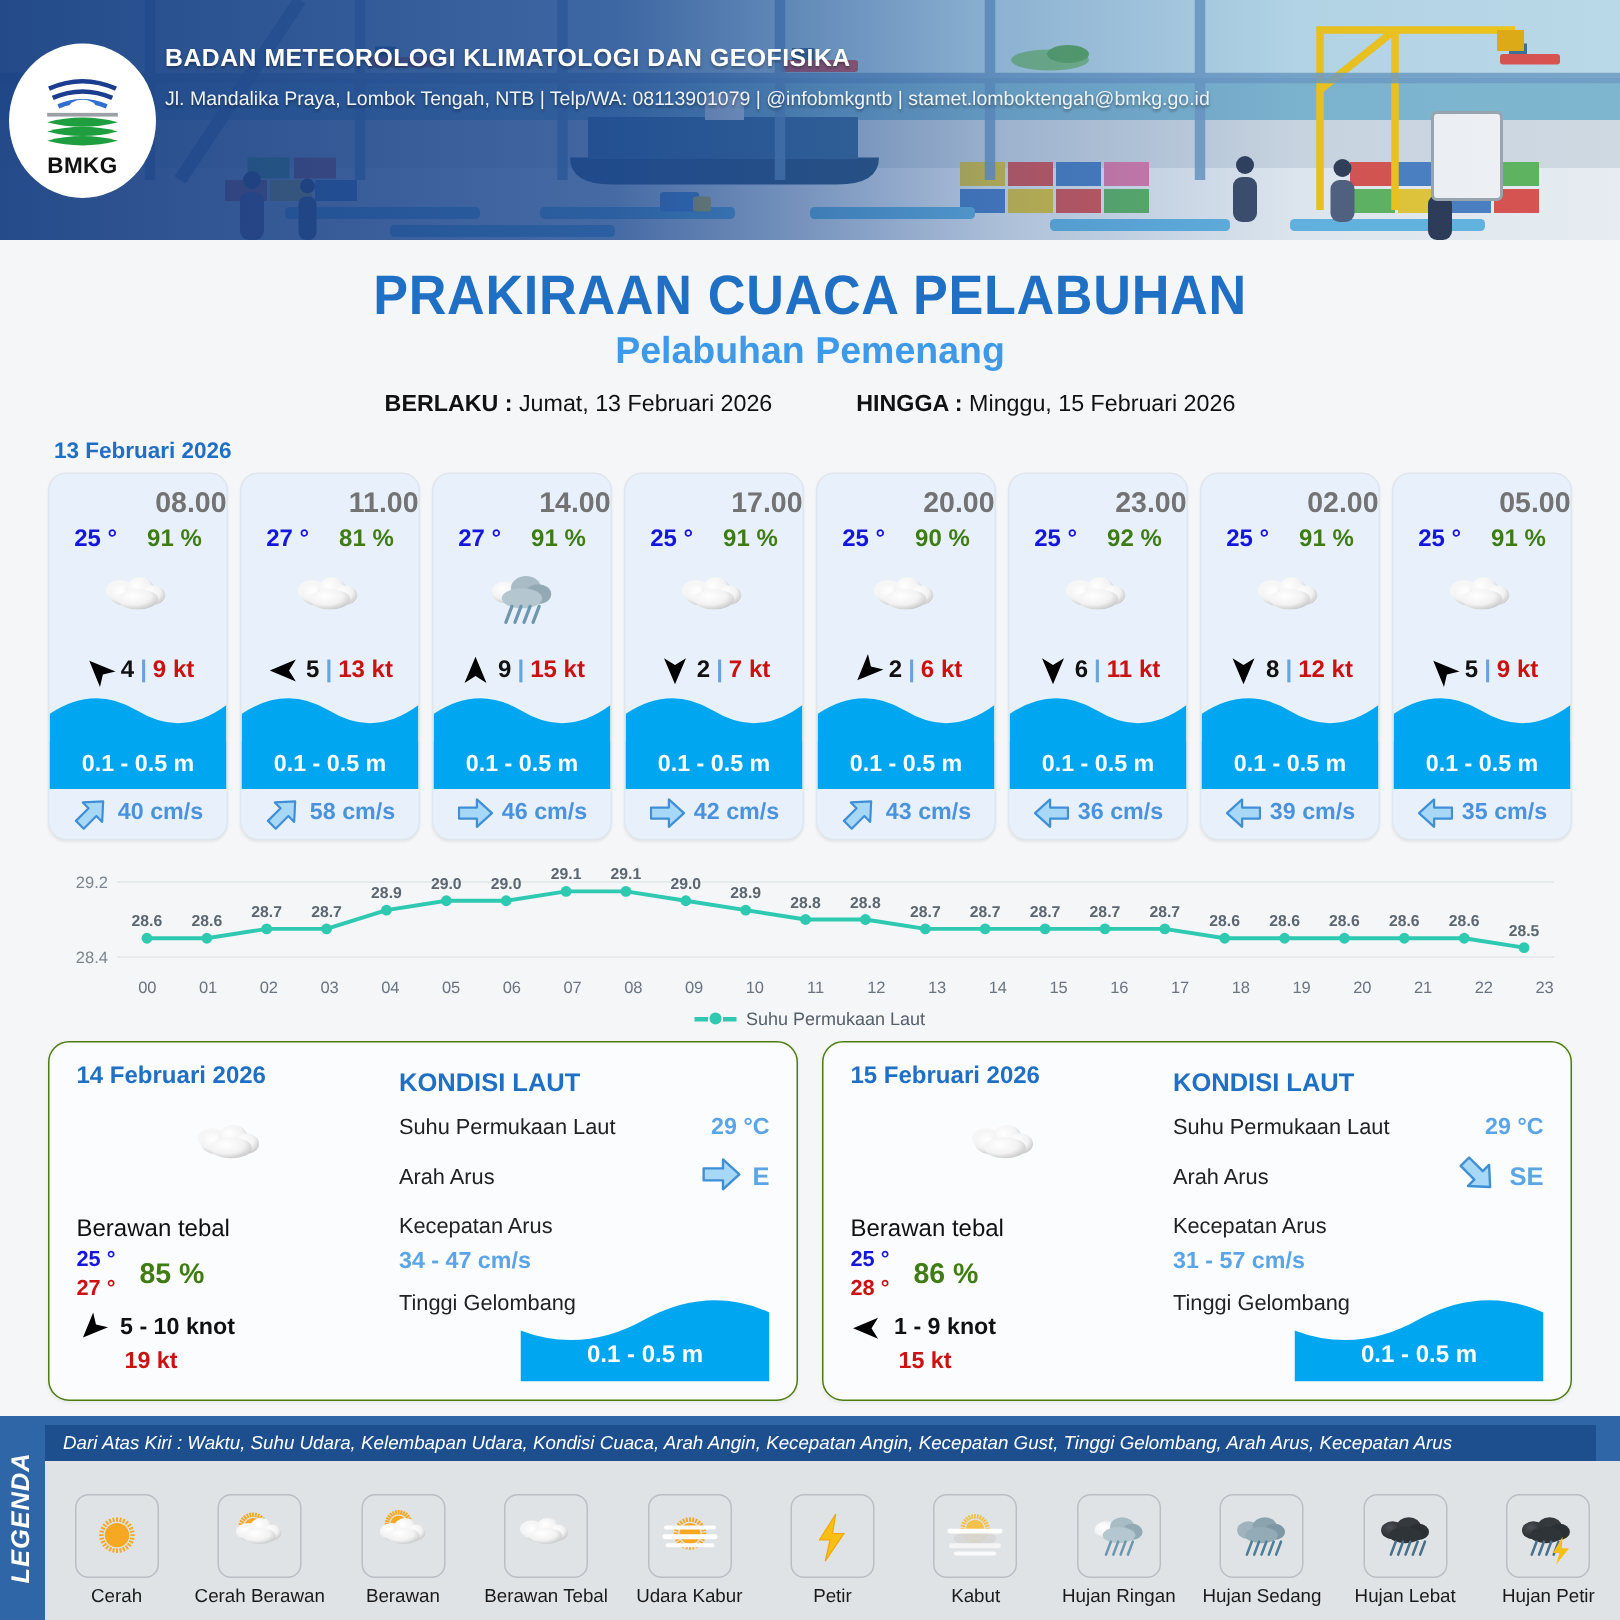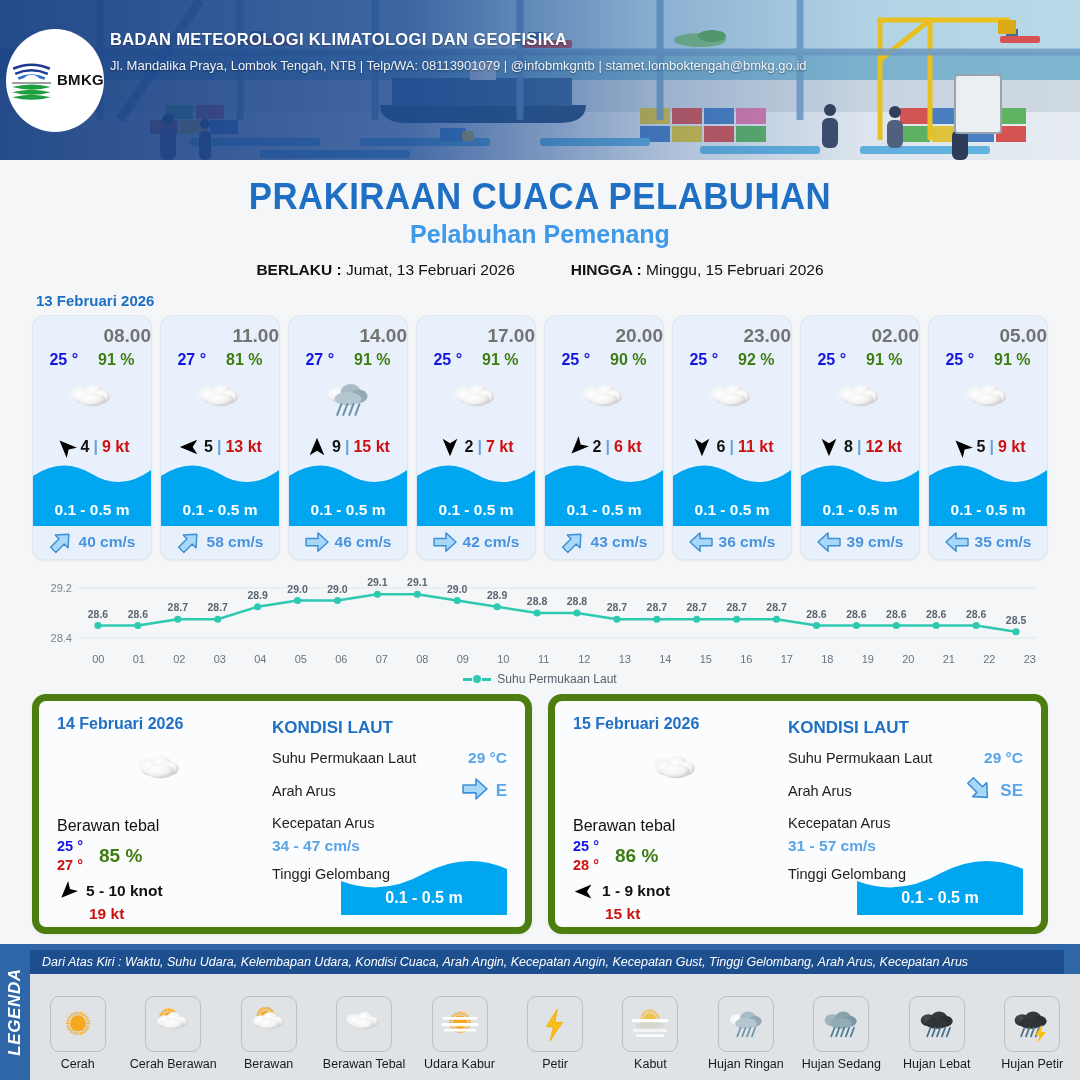--- a/index.html
+++ b/index.html
@@ -20,21 +20,21 @@
   }
   .hdr-art { position:absolute; inset:0; }
   .hdr-overlay {
     position: absolute; inset: 0;
     background: linear-gradient(90deg, rgba(24,63,130,.93) 0%, rgba(30,74,145,.80) 38%, rgba(40,90,160,.30) 62%, rgba(60,110,175,.06) 80%, rgba(60,110,175,0) 100%);
   }
   .logo-wrap {
     position: absolute; left: 6px; top: 29px;
     width: 98px; height: 103px;
     background: #fff; border-radius: 50%;
-    display:flex; flex-direction:row; align-items:center; justify-content:center;
+    display:flex; flex-direction:column; align-items:center; justify-content:center;
     z-index: 5;
   }
   .logo-mark { width: 62px; height: 62px; }
   .logo-text {
     font-size: 15px; font-weight: bold; color: #111; letter-spacing: .3px;
     margin-top: -3px;
   }
   .hdr-texts { position:absolute; left:110px; top:30px; z-index:4; }
   .hdr-line1 {
     color:#fff; font-size:16.5px; font-weight:bold; letter-spacing:.35px;
@@ -127,21 +127,21 @@
     display:flex; align-items:center; justify-content:center;
     gap:6px; margin-top:7px; font-size:12px; color:#555f6a;
   }
   .legend-dot-wrap { display:flex; align-items:center; }
   .legend-line { width:9px; height:3px; background:#2ec9b0; }
   .legend-dot { width:8px; height:8px; border-radius:50%; background:#2ec9b0; margin:0 1px; }
 
   
   .panels-row { display:flex; gap:16px; padding: 8px 32px 0 32px; }
   .panel {
-    flex:1; background:#fbfcfd; border:7px solid #4d7c0f;
+    flex:1; background:#fbfcfd; border:1px solid #4d7c0f;
     border-radius:14px; height:240px; padding:14px 18px;
     display:flex; box-shadow: 0 1px 3px rgba(0,0,0,.06);
     position:relative;
   }
   .p-left { width: 205px; position:relative; }
   .p-date { font-size:16px; font-weight:bold; color:#1f6fc4; }
   .p-icon { height:62px; display:flex; align-items:center; justify-content:center; margin-top:8px; }
   .p-cond { font-size:16px; color:#111; margin-top:14px; }
   .p-temps { display:flex; align-items:center; gap:16px; margin-top:3px; }
   .p-tcol { display:flex; flex-direction:column; }

